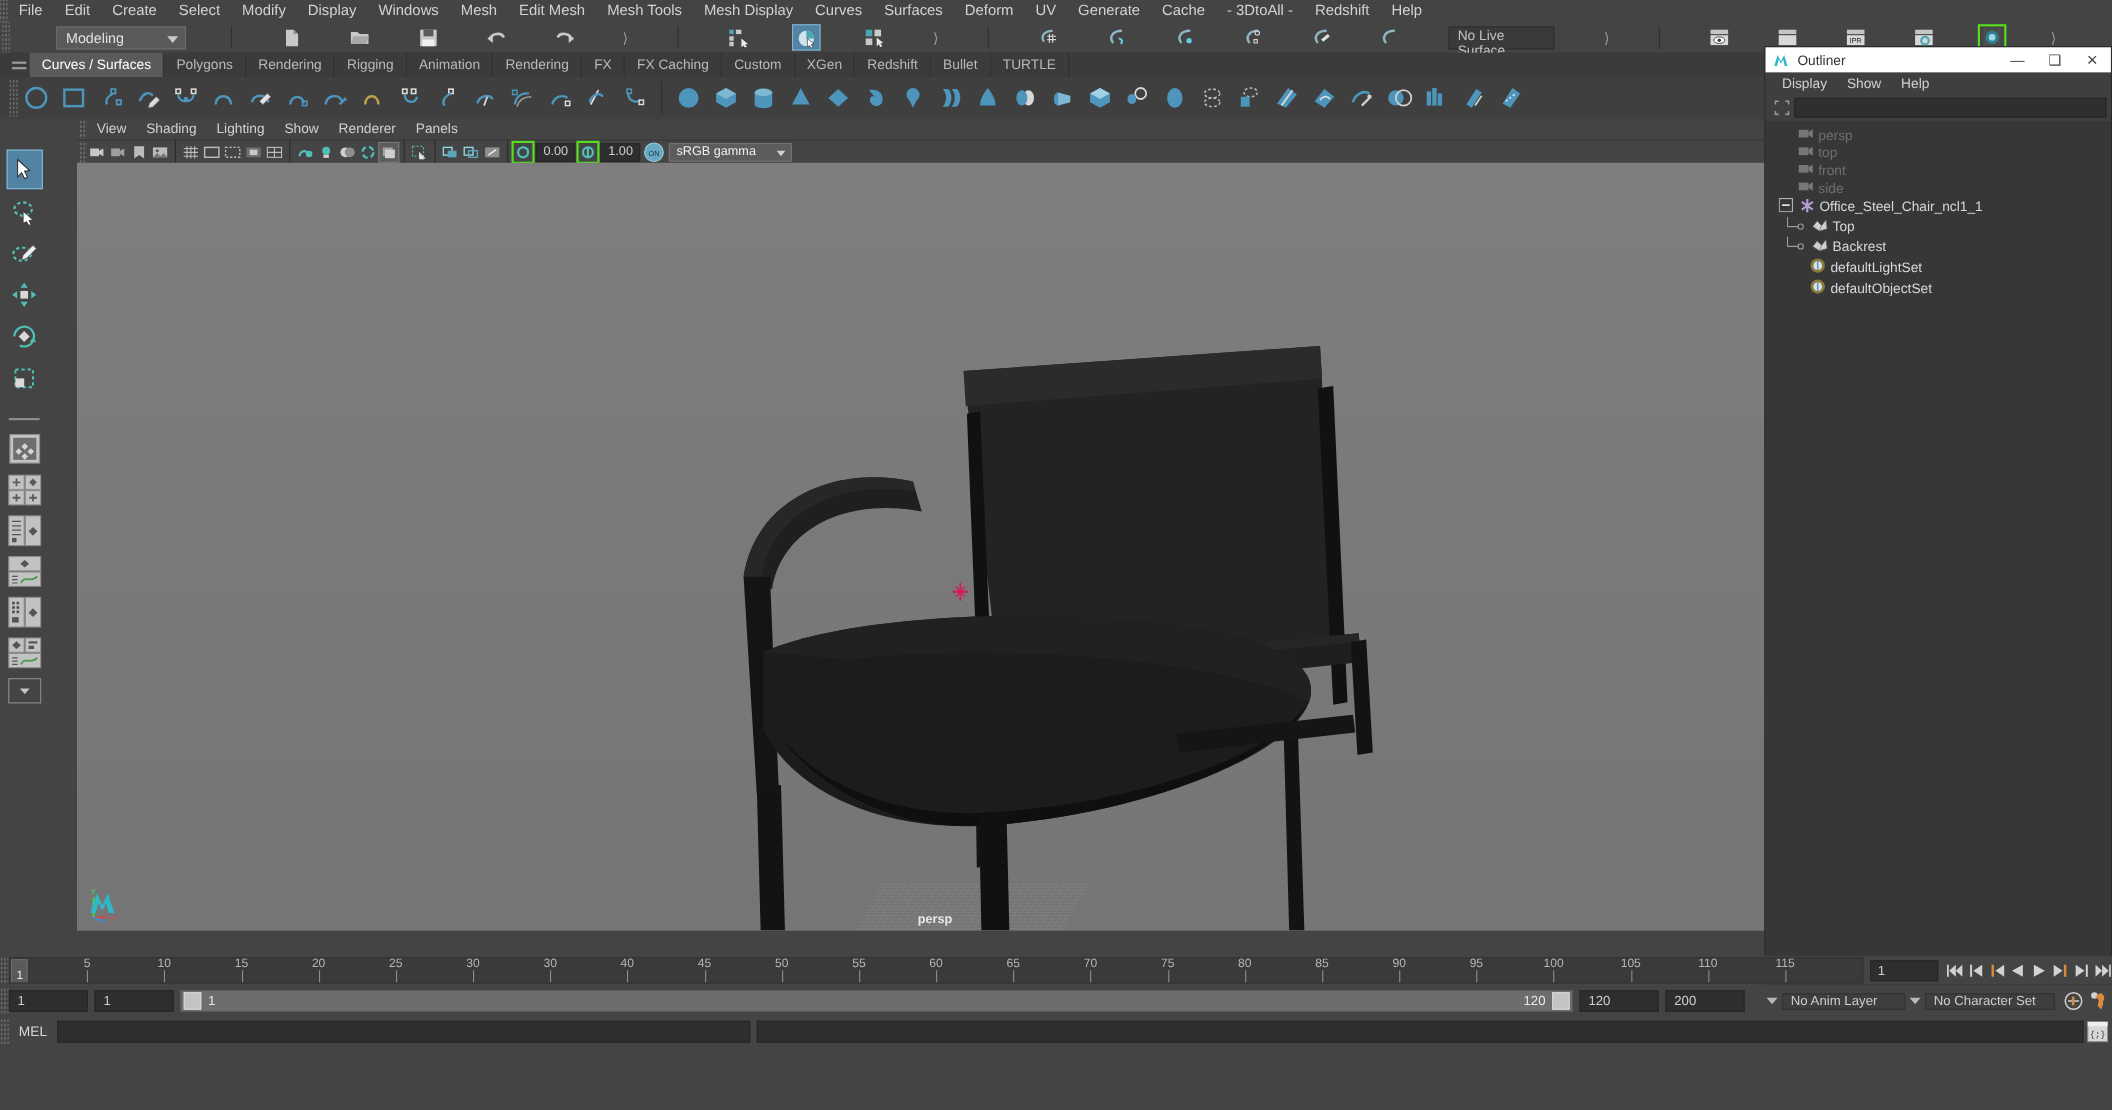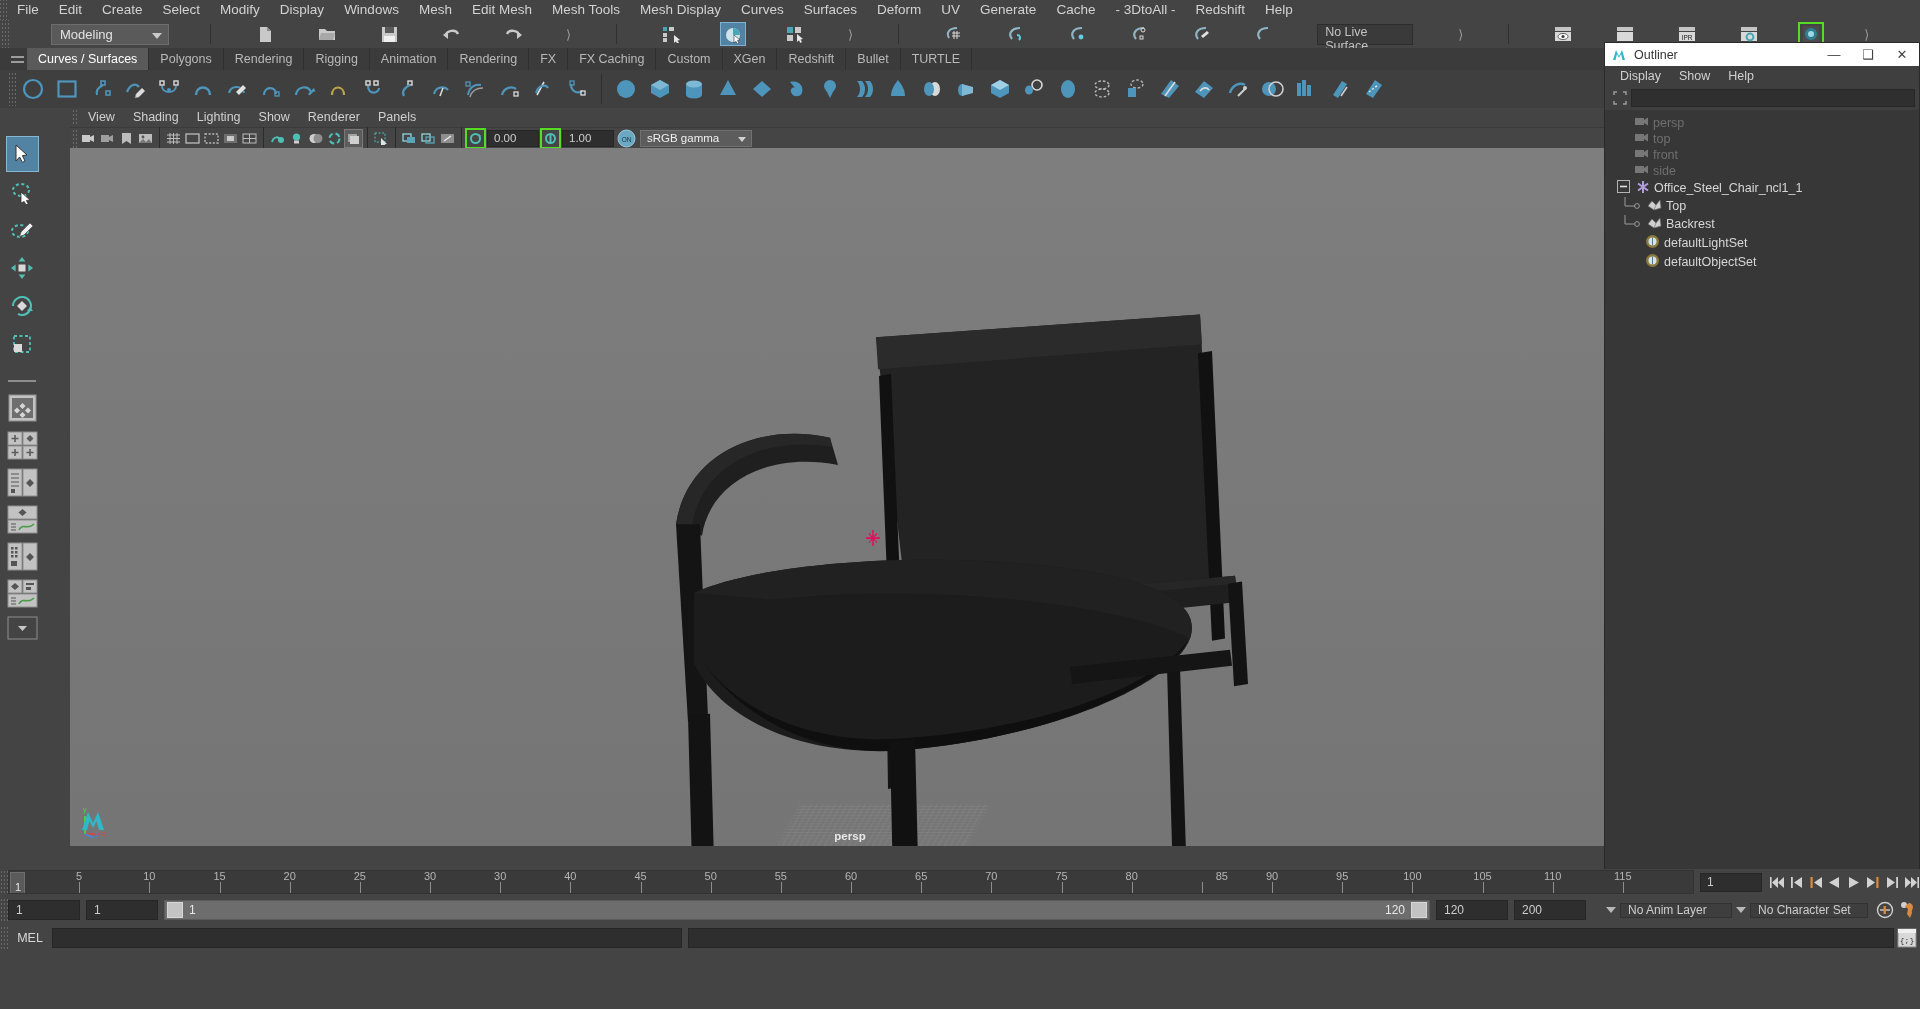--- a/index.html
+++ b/index.html
@@ -116,21 +116,21 @@
   .vpmenus .vm { padding: 0 9px; font-size: 12.5px; color:#d0d0d0; line-height: 19px; cursor:default;}
 
   .vptools {
     height: 21px; background: #454545; display:flex; align-items:center; padding-left:2px;
     border-top: 1px solid #3a3a3a;
   }
   .vt { width: 19px; height: 19px; display:flex;align-items:center;justify-content:center;flex:0 0 19px;}
   .vt.boxed { border:1px solid #7a7a7a; background:#5c5c5c;}
   .vt.greenb { outline:2px solid #55dd22; outline-offset:-1px;}
   .numfield {
-    width: 52px; height: 17px; background:#2e2e2e; color:#cfcfcf; font-size:11.5px;
+    width: 36px; height: 17px; background:#2e2e2e; color:#cfcfcf; font-size:11.5px;
     display:flex; align-items:center; padding-left:6px; margin: 0 2px; border:1px solid #262626;
   }
   .gammabox {
     width: 112px; height: 17px; background: #5c5c5c; border:1px solid #717171;
     display:flex;align-items:center;padding-left:6px; font-size:11.5px; color:#efefef;
     position:relative; margin-left:3px;
   }
   .gammabox .ar { position:absolute; right:5px; top:6px;
     border-left:4px solid transparent;border-right:4px solid transparent;border-top:5px solid #d0d0d0;}
 
@@ -1217,21 +1217,21 @@
         <div class="tslabel" style="left: 50%;">60</div>
         <div class="tstick" style="left: 54.1667%;"></div>
         <div class="tslabel" style="left: 54.1667%;">65</div>
         <div class="tstick" style="left: 58.3333%;"></div>
         <div class="tslabel" style="left: 58.3333%;">70</div>
         <div class="tstick" style="left: 62.5%;"></div>
         <div class="tslabel" style="left: 62.5%;">75</div>
         <div class="tstick" style="left: 66.6667%;"></div>
         <div class="tslabel" style="left: 66.6667%;">80</div>
         <div class="tstick" style="left: 70.8333%;"></div>
-        <div class="tslabel" style="left: 70.8333%; margin-left: 20px;">85</div>
+        <div class="tslabel" style="left: 70.8333%;">85</div>
         <div class="tstick" style="left: 75%;"></div>
         <div class="tslabel" style="left: 75%;">90</div>
         <div class="tstick" style="left: 79.1667%;"></div>
         <div class="tslabel" style="left: 79.1667%;">95</div>
         <div class="tstick" style="left: 83.3333%;"></div>
         <div class="tslabel" style="left: 83.3333%;">100</div>
         <div class="tstick" style="left: 87.5%;"></div>
         <div class="tslabel" style="left: 87.5%;">105</div>
         <div class="tstick" style="left: 91.6667%;"></div>
         <div class="tslabel" style="left: 91.6667%;">110</div>

